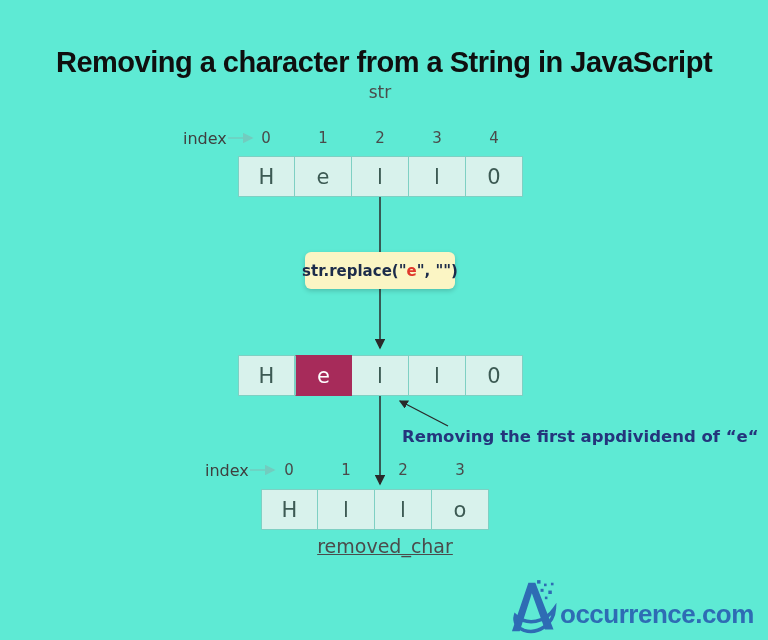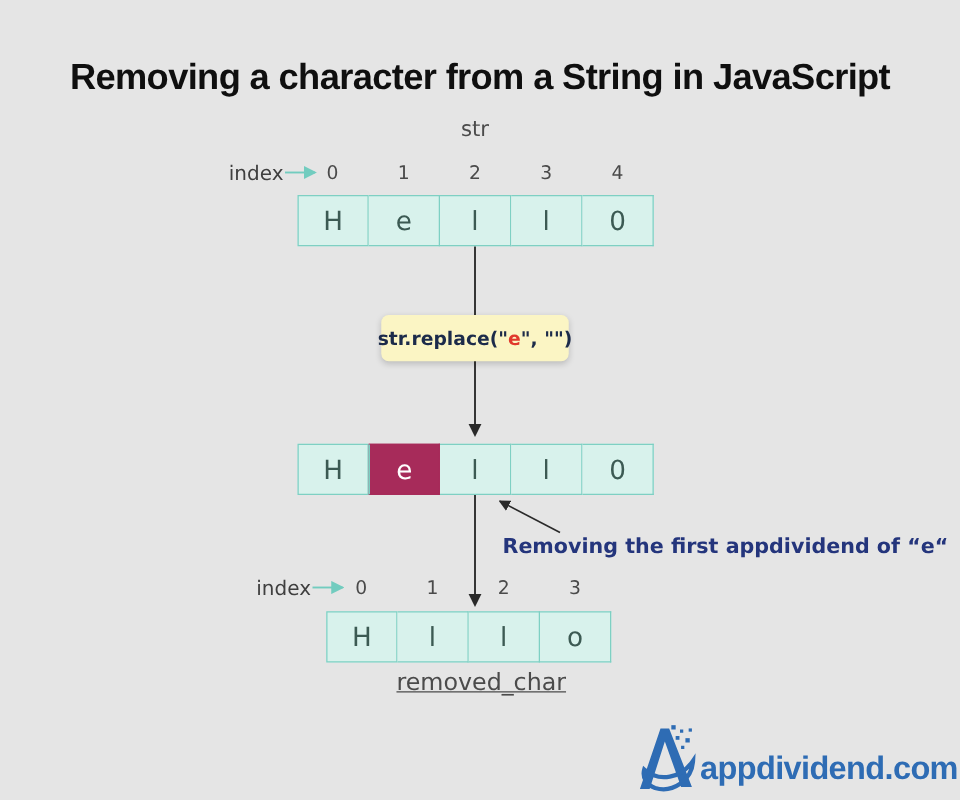--- a/index.html
+++ b/index.html
@@ -1,25 +1,25 @@
 <!DOCTYPE html>
 <html><head>
 <meta charset="utf-8">
 <style>
   * { margin:0; padding:0; box-sizing:border-box; }
   html,body { width:768px; height:640px; }
   body { font-family:"DejaVu Sans","Liberation Sans",sans-serif; background:#ffffff; }
-  .canvas { position:relative; width:768px; height:640px; background:#e5e5e5; overflow:hidden; }
+  .canvas { position:relative; width:768px; height:640px; background:#5eead4; overflow:hidden; }
 
   .title { position:absolute; top:46px; left:0; width:768px; text-align:center;
            font-family:"Liberation Sans",sans-serif; font-weight:700; font-size:29px;
            letter-spacing:-0.5px; color:#0f0f0f; }
 
   .var-label { position:absolute; color:#4b4b4b; font-size:17px; text-align:center; }
-  .str-label { top:94px; left:340px; width:80px;text-align:center; }
+  .str-label { top:82px; left:340px; width:80px;text-align:center; }
   .removed-label { top:535px; left:285px; width:200px; font-size:19px;text-decoration:underline; }
 
   .index-word { position:absolute; color:#3f3f3f; font-size:16px; }
   .idx-num { position:absolute; width:24px; text-align:center; color:#4a4a4a; font-size:15px; }
 
   .array { position:absolute; display:flex; }
   .cell { width:57px; height:41px; background:#d8f2ec; border:1.5px solid #7ed0c3;
           display:flex; align-items:center; justify-content:center;
           font-size:21px; color:#3c5a53; }
   .cell + .cell { border-left:none; }
@@ -114,16 +114,16 @@
     <svg class="logo-icon" viewBox="0 0 60 64">
       <path d="M8 60 L27 4 L35 4 L56 58 L46 58 L31 16 L17 60 Z" fill="#2e6cb4"></path>
       <path d="M12 42 C26 54 46 50 57 34 C56 52 38 64 22 59 C14 56 10 49 12 42 Z" fill="none" stroke="#2e6cb4" stroke-width="4"></path>
       <rect x="37" y="1" width="4" height="4" fill="#2e6cb4"></rect>
       <rect x="45" y="5" width="3" height="3" fill="#2e6cb4"></rect>
       <rect x="41" y="11" width="3.5" height="3.5" fill="#2e6cb4"></rect>
       <rect x="50" y="13" width="4" height="4" fill="#2e6cb4"></rect>
       <rect x="53" y="4" width="3" height="3" fill="#2e6cb4"></rect>
       <rect x="46" y="20" width="3" height="3" fill="#2e6cb4"></rect>
     </svg>
-    <span class="brand-text">appdividend.com</span>
+    <span class="brand-text">occurrence.com</span>
   </div>
 
 </div>
 
 </body></html>

